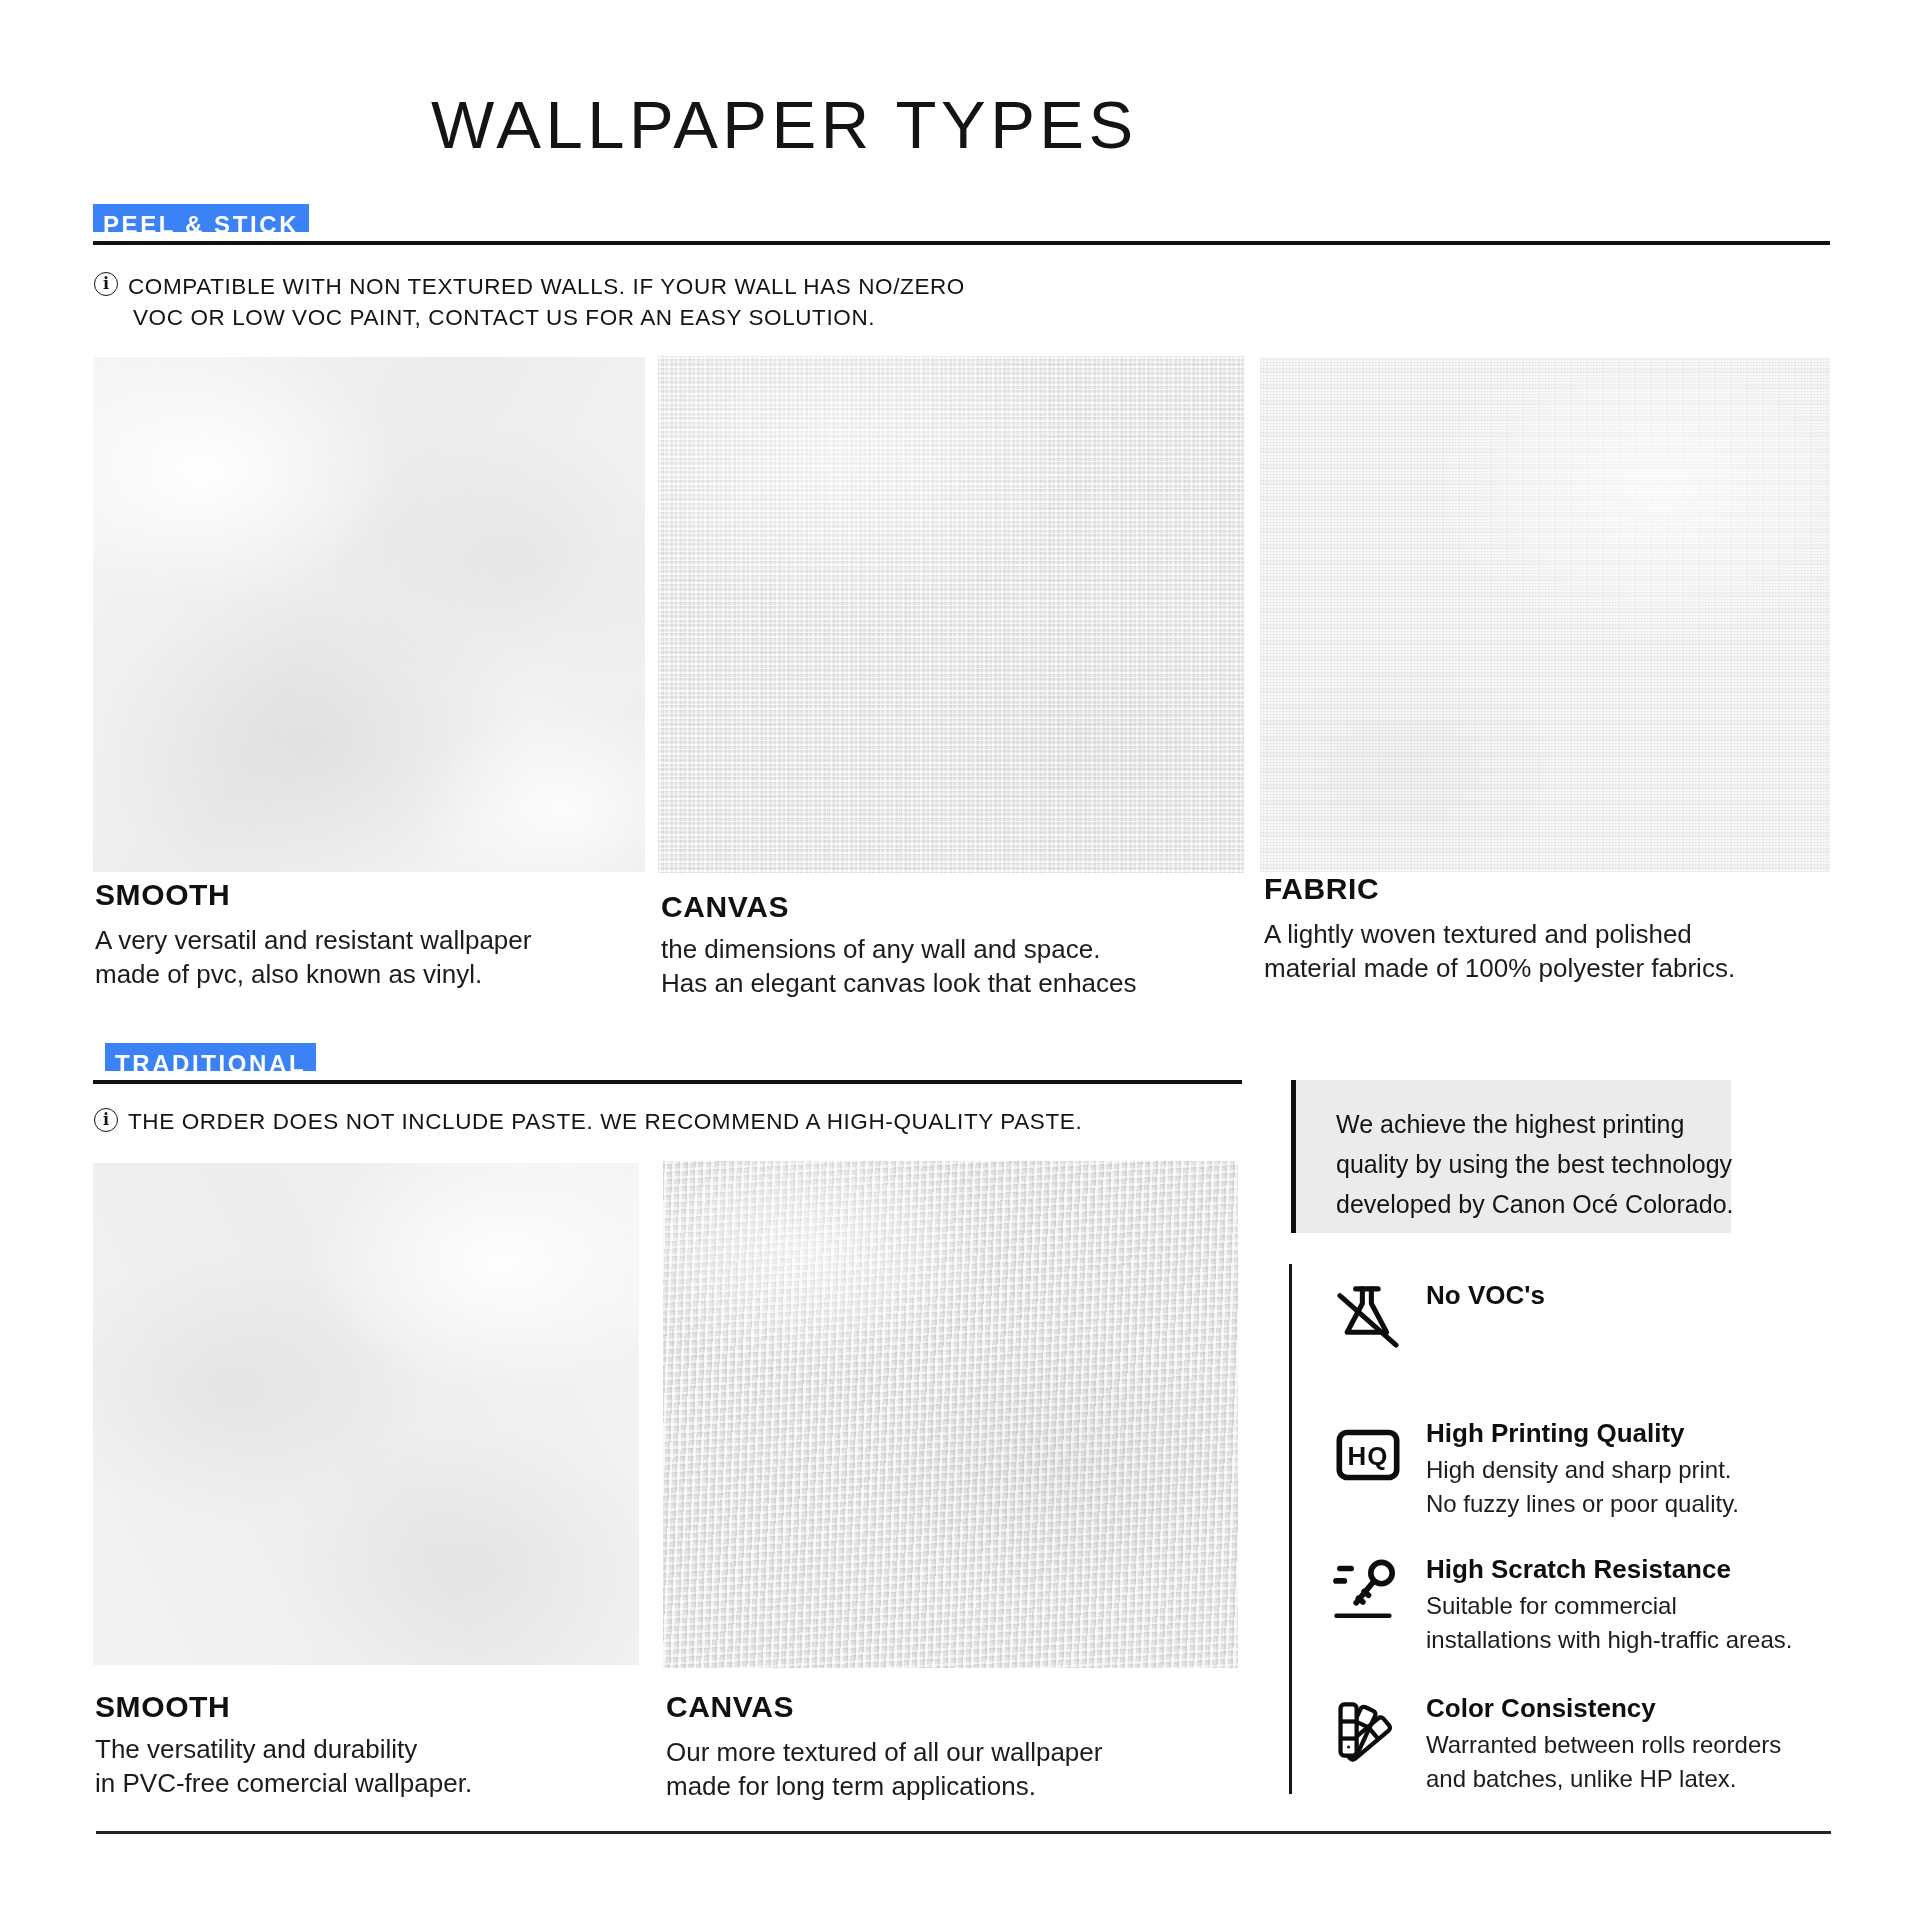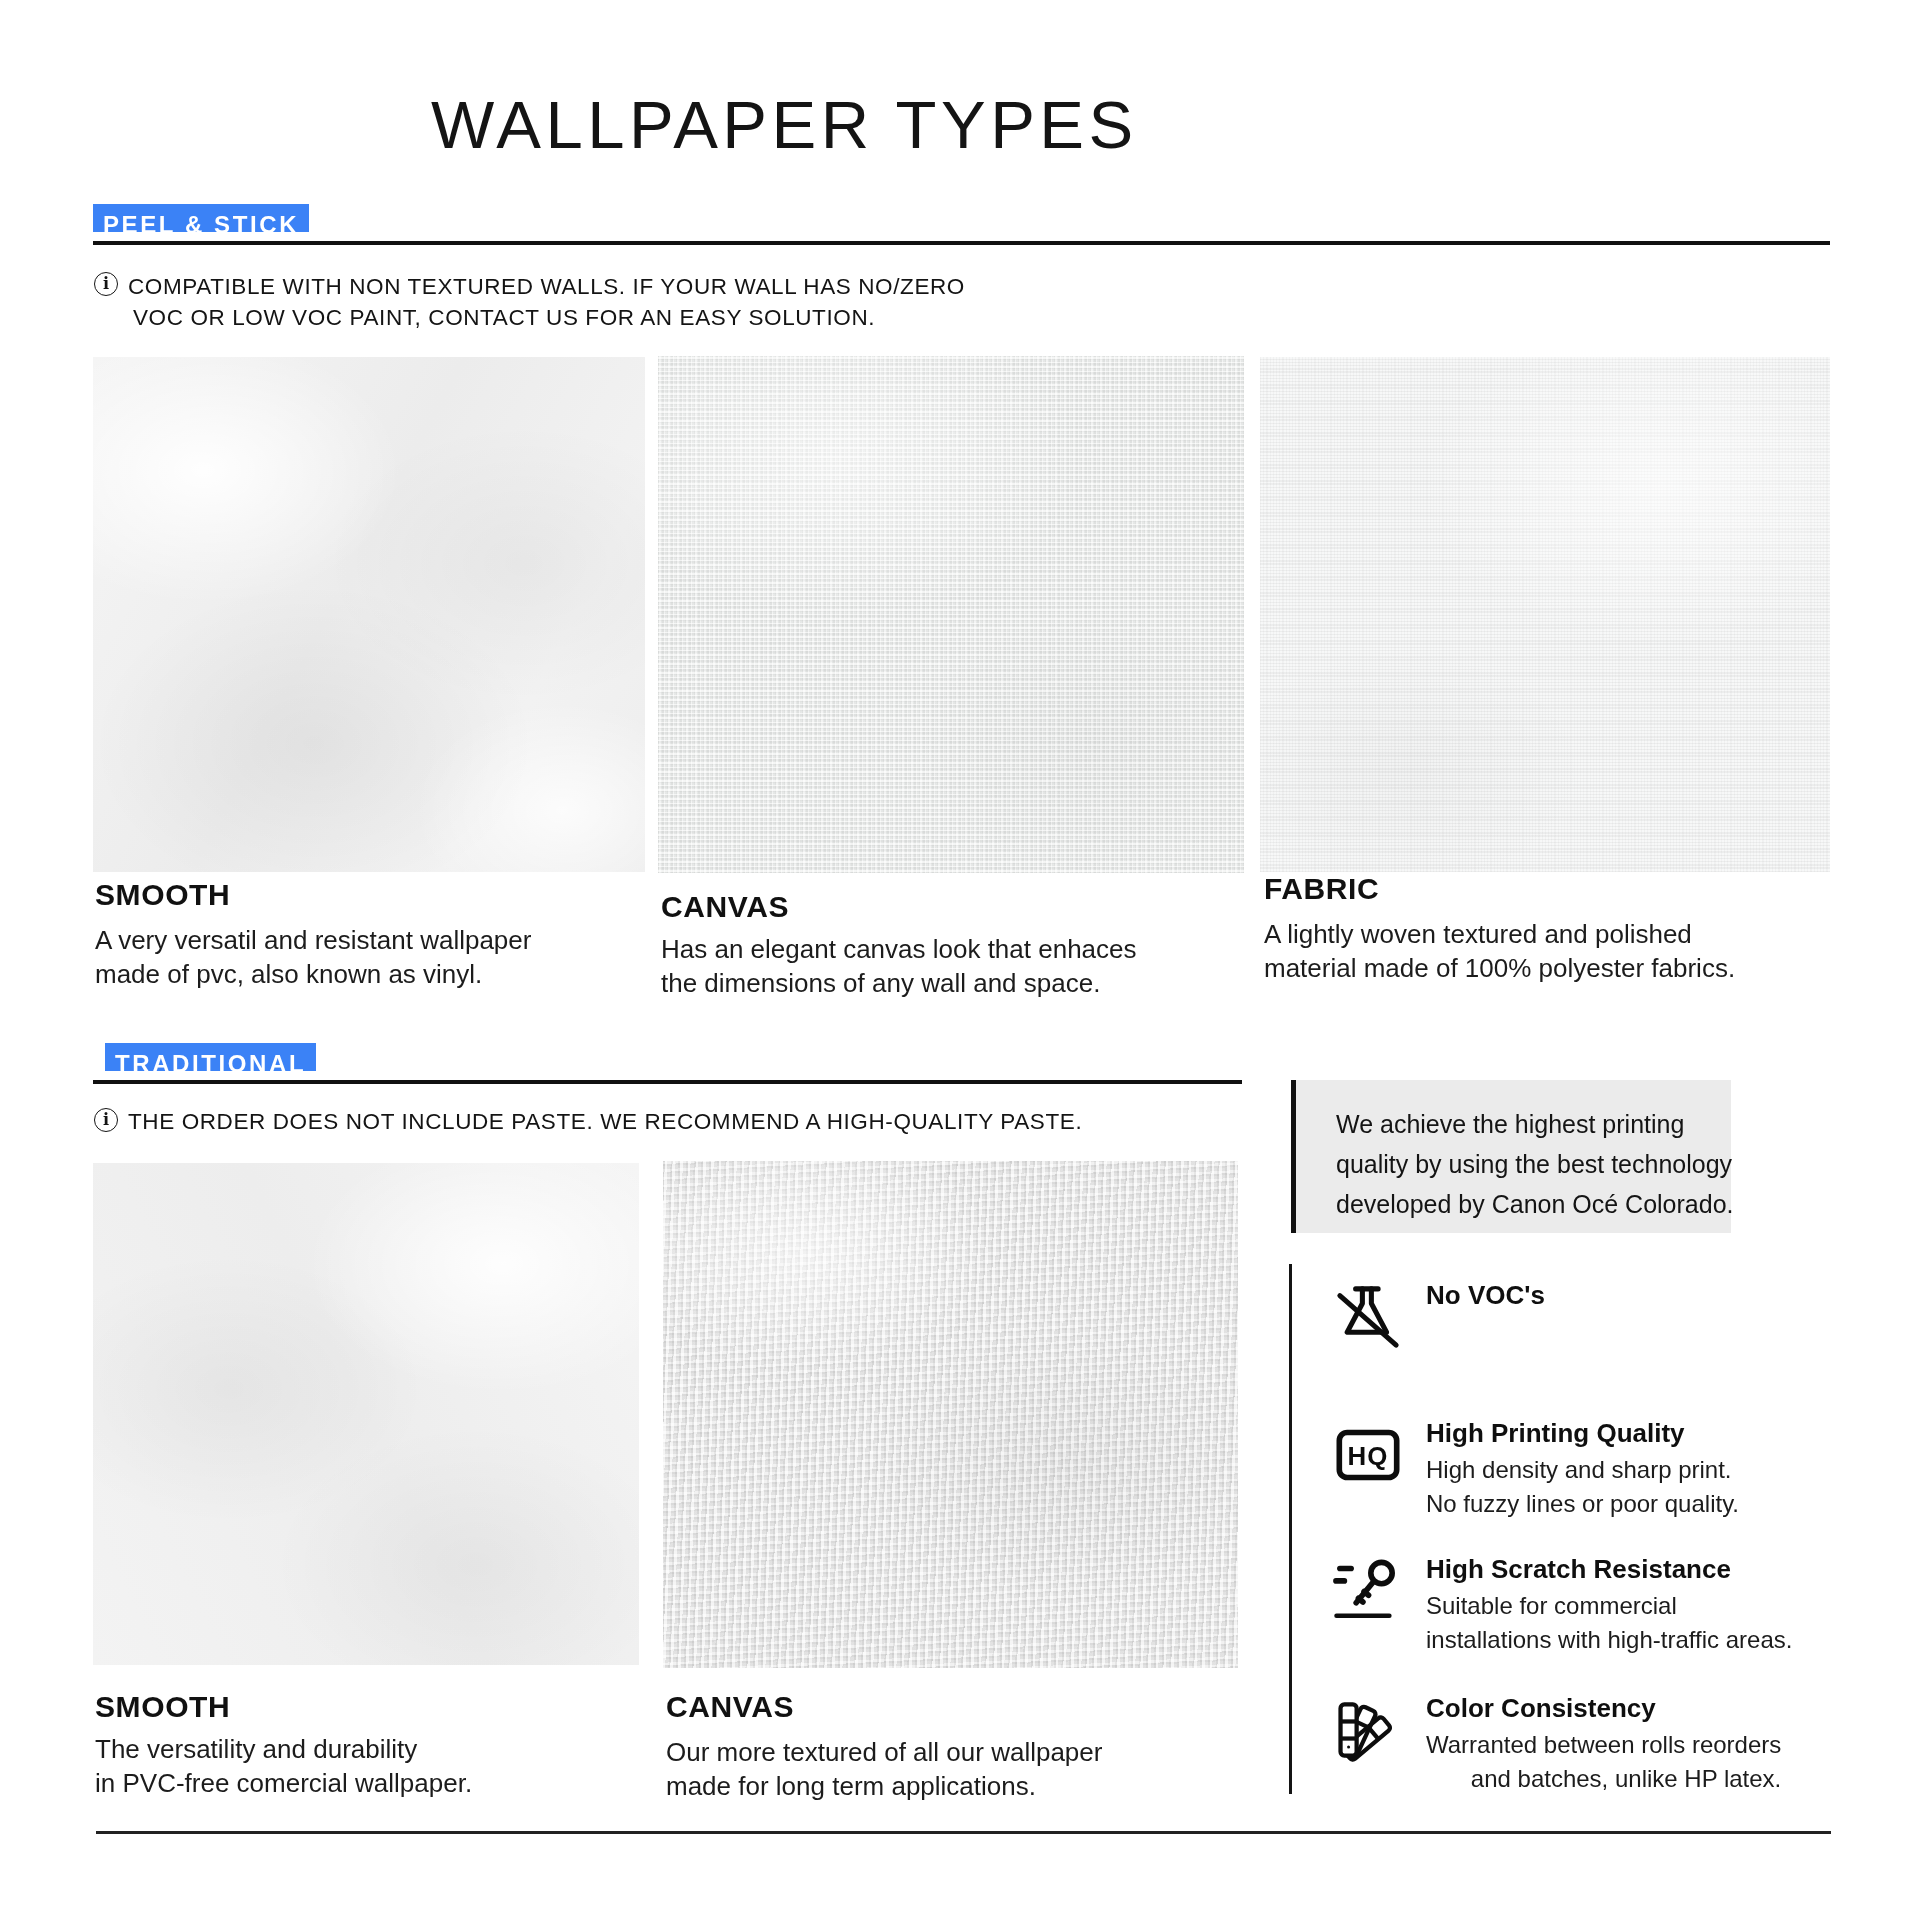--- a/index.html
+++ b/index.html
@@ -96,21 +96,21 @@
   #quality-text{position:absolute;left:40px;top:24.4px;font-size:25px;line-height:40px;color:#141414;white-space:nowrap;}
   #features-divider{position:absolute;left:1289px;top:1264px;width:3.2px;height:530px;background:#141414;}
   .feature{position:absolute;left:1332px;width:539px;height:116px;}
   .ficon{position:absolute;left:0;top:1.3px;width:72px;height:72px;}
   .ficon svg{width:100%;height:100%;overflow:visible;}
   .ftitle{position:absolute;left:94px;top:0;font-size:26px;font-weight:700;white-space:nowrap;color:#0f0f0f;}
   .fdesc{position:absolute;left:94px;top:35px;font-size:24px;line-height:34px;white-space:nowrap;color:#1c1c1c;}
   #feat-voc{top:1280px;}
   #feat-hq{top:1418px;}
   #feat-scratch{top:1554px;}
-  #feat-color{top:1693px;text-align:right;}
+  #feat-color{top:1693px;}
   #bottom-rule{position:absolute;left:96px;top:1831px;width:1735px;height:2.6px;background:#222222;}
 </style>
 </head>
 <body>
 
 <div id="title">WALLPAPER TYPES</div>
 
 <div id="badge-peel" class="badge">PEEL &amp; STICK</div>
 <div id="rule-peel" class="rule"></div>
 <div id="note1-icon" class="note-icon">i</div>
@@ -121,22 +121,22 @@
 <div id="sw-ps-canvas" class="swatch tex-canvas-fine"></div>
 <div id="sw-ps-fabric" class="swatch tex-fabric"></div>
 
 <div id="ps-smooth-name" class="type-name">SMOOTH</div>
 <div id="ps-smooth-desc" class="type-desc">
   <div>A very versatil and resistant wallpaper</div>
   <div>made of pvc, also known as vinyl.</div>
 </div>
 <div id="ps-canvas-name" class="type-name">CANVAS</div>
 <div id="ps-canvas-desc" class="type-desc">
+  <div>the dimensions of any wall and space.</div>
   <div>Has an elegant canvas look that enhaces</div>
-  <div>the dimensions of any wall and space.</div>
 </div>
 <div id="ps-fabric-name" class="type-name">FABRIC</div>
 <div id="ps-fabric-desc" class="type-desc">
   <div>A lightly woven textured and polished</div>
   <div>material made of 100% polyester fabrics.</div>
 </div>
 
 <div id="badge-trad" class="badge">TRADITIONAL</div>
 <div id="rule-trad" class="rule"></div>
 <div id="note2-icon" class="note-icon">i</div>

